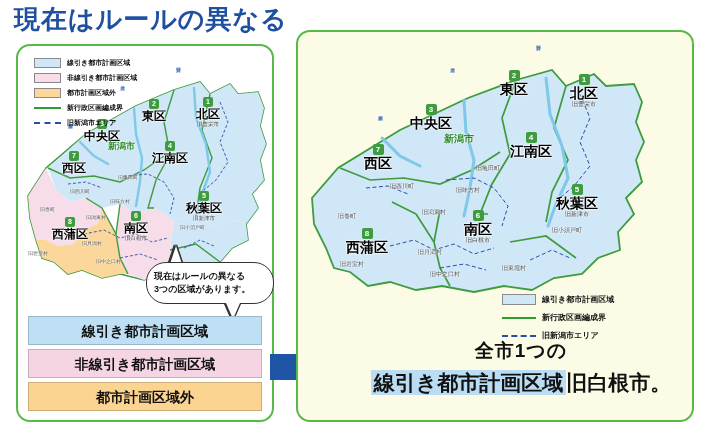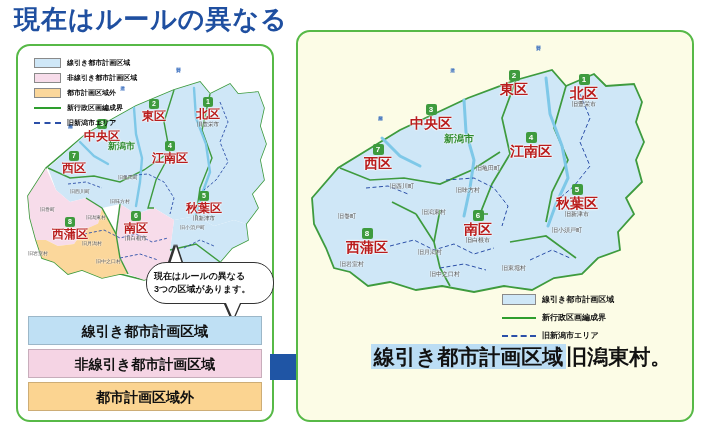--- a/index.html
+++ b/index.html
@@ -48,21 +48,21 @@
   #map-after{left:304px;top:36px;width:384px;height:262px;}
   .map svg{display:block;width:100%;height:100%;}
 
   
   .dlabel{position:absolute;text-align:center;pointer-events:none;}
   .dnum{
     display:inline-block;background:#3E9B3E;color:#fff;
     font-size:7px;font-weight:bold;line-height:9px;
     width:10px;height:10px;border-radius:2px;text-align:center;
   }
-  .dname{font-size:12px;font-weight:bold;color:#b91c1c;line-height:13px;
+  .dname{font-size:12px;font-weight:bold;color:#000000;line-height:13px;
          text-shadow:0 0 2px #fff,0 0 2px #fff,0 0 2px #fff;white-space:nowrap;}
   .dold{font-size:5.5px;color:#444;line-height:7px;white-space:nowrap;
         text-shadow:0 0 2px #fff,0 0 2px #fff;}
   #map-after .dname{font-size:14px;line-height:15px;}
   #map-after .dnum{width:11px;height:11px;font-size:8px;line-height:11px;}
   #map-after .dold{font-size:6px;}
 
   .townlabel{position:absolute;font-size:5px;color:#555;white-space:nowrap;
              text-shadow:0 0 2px #fff,0 0 2px #fff;pointer-events:none;}
   #map-after .townlabel{font-size:6px;}
@@ -351,16 +351,17 @@
     <span class="leg-line"></span>
     <span class="leg-tx">新行政区画編成界</span>
   </div>
   <div class="leg-row">
     <span class="leg-dash"></span>
     <span class="leg-tx">旧新潟市エリア</span>
   </div>
 </div>
 
 <div id="result-block">
+  <div id="result-line1">全市1つの</div>
   <div id="result-line2">
-    <span id="result-highlight">線引き都市計画区域</span><span>旧潟東村。</span>
+    <span id="result-highlight">線引き都市計画区域</span><span>旧白根市。</span>
   </div>
 </div>
 
 </body></html>

